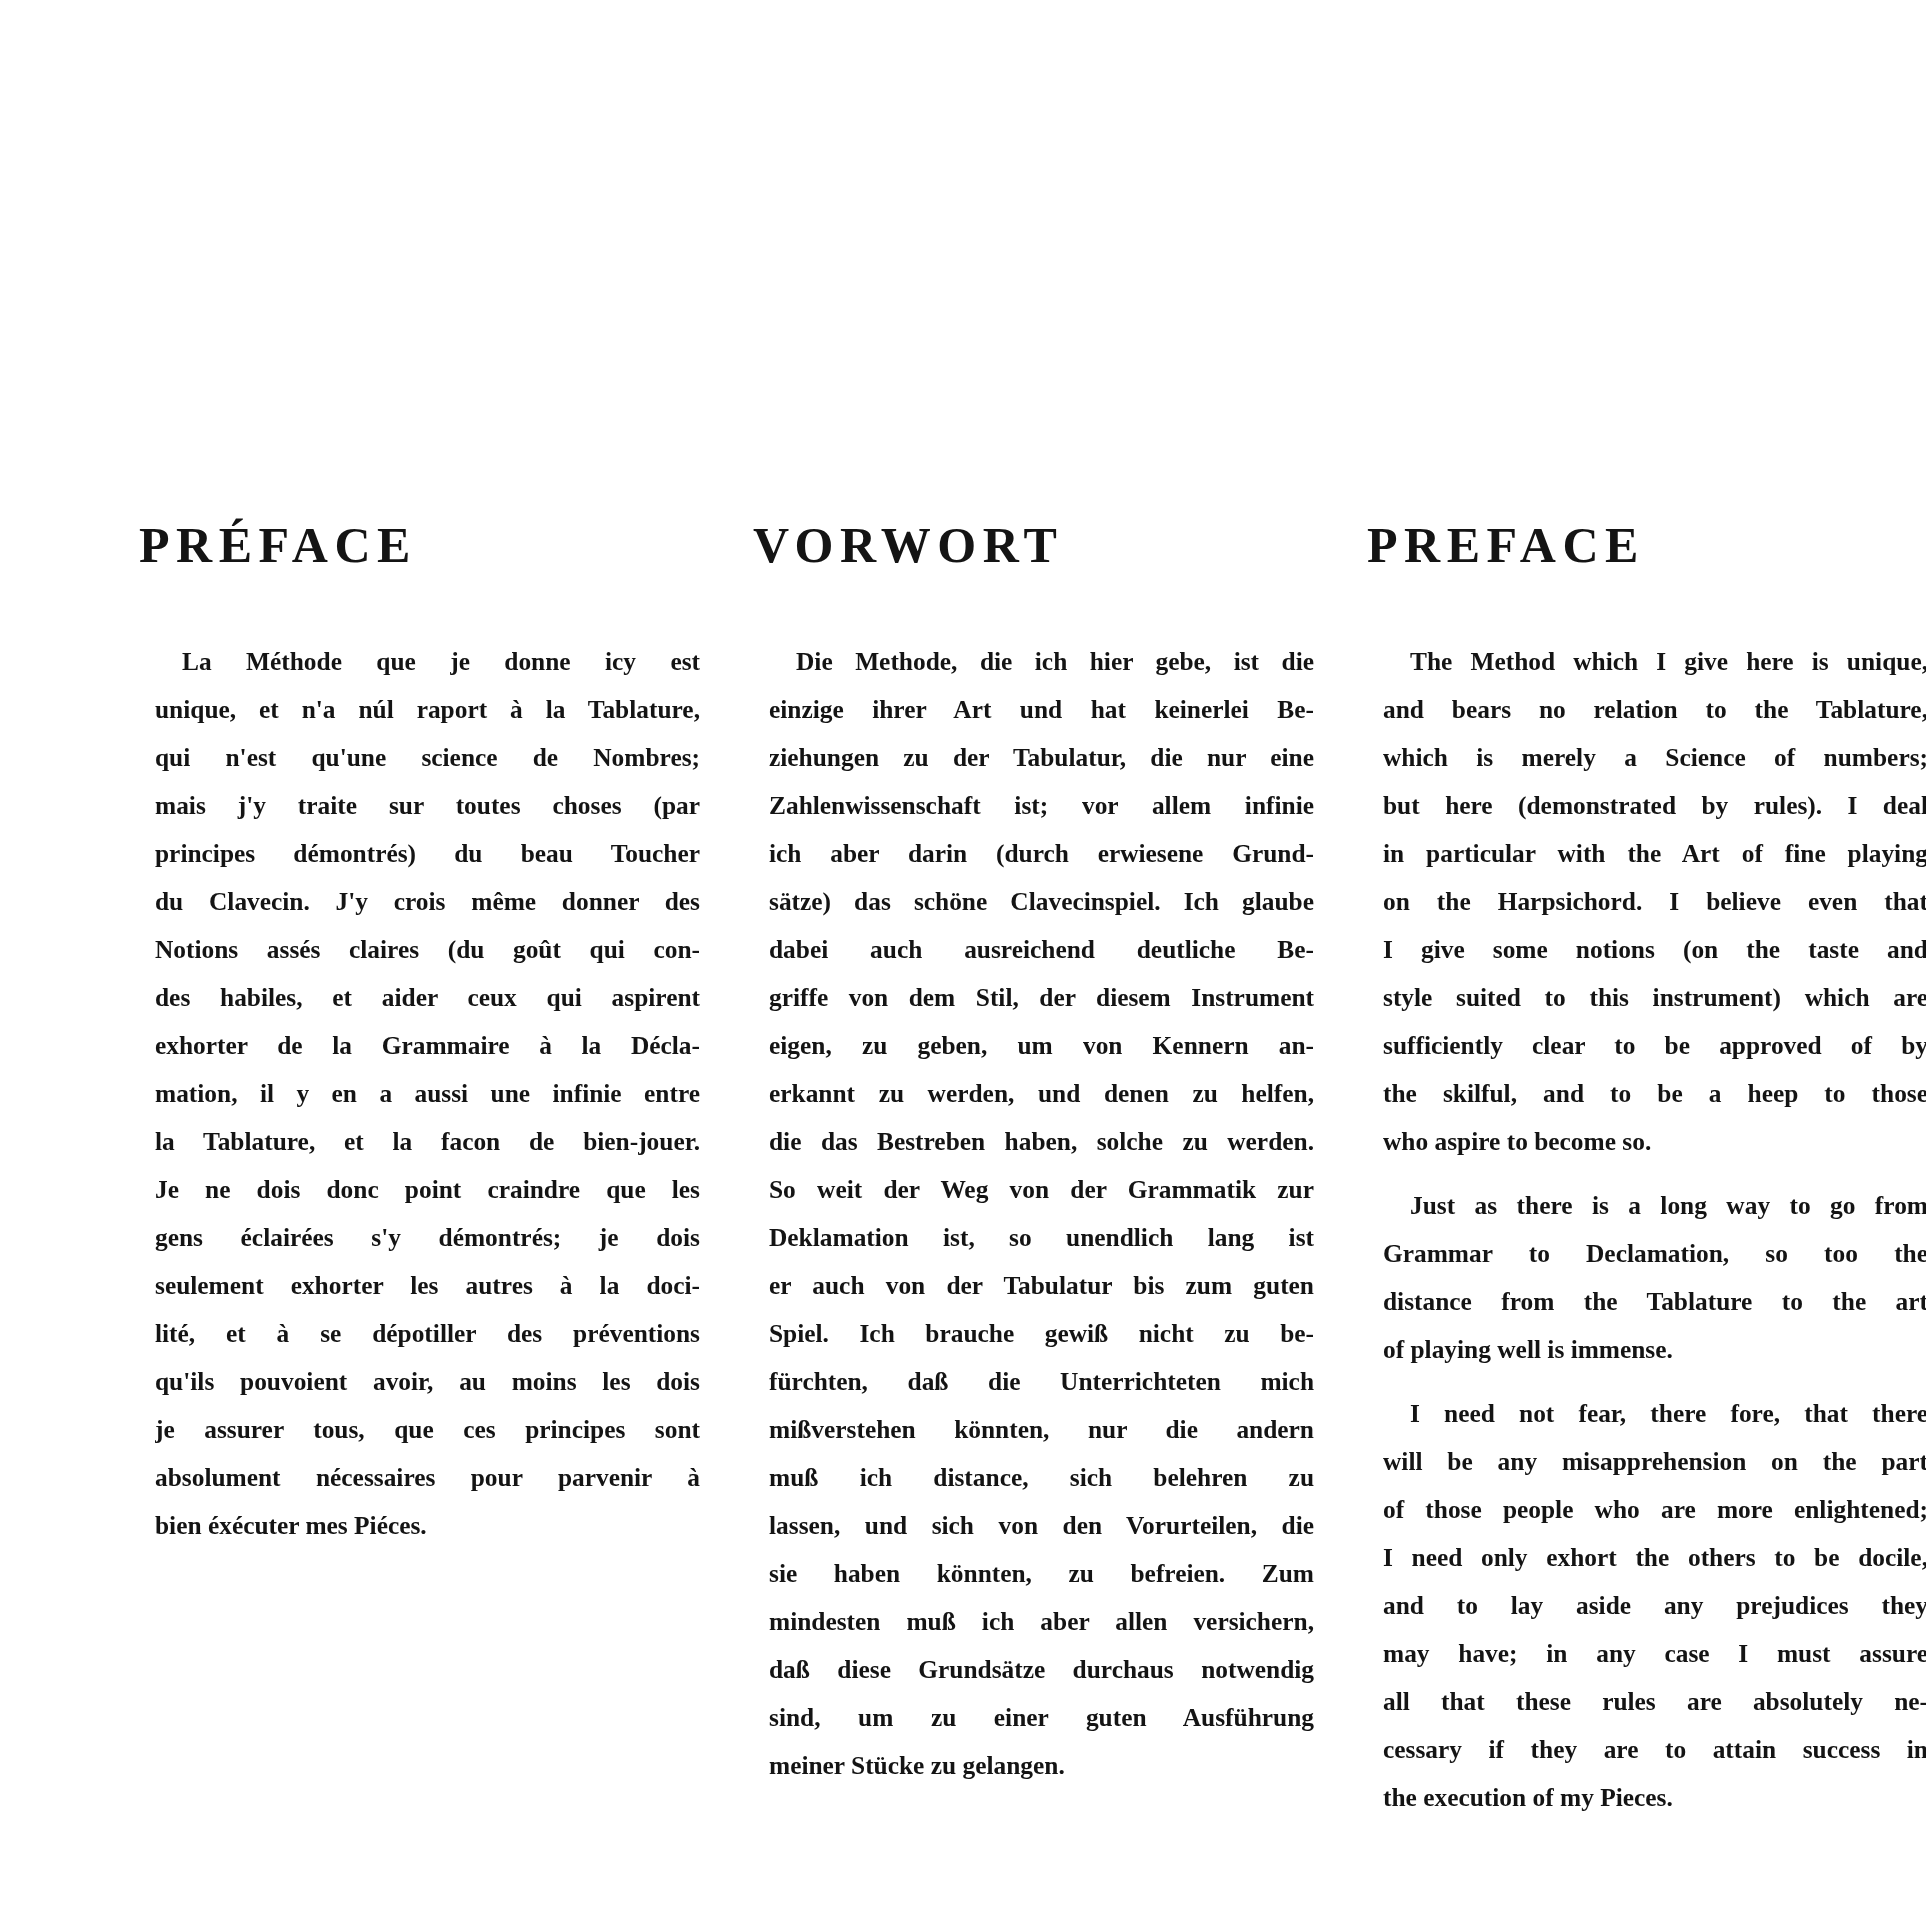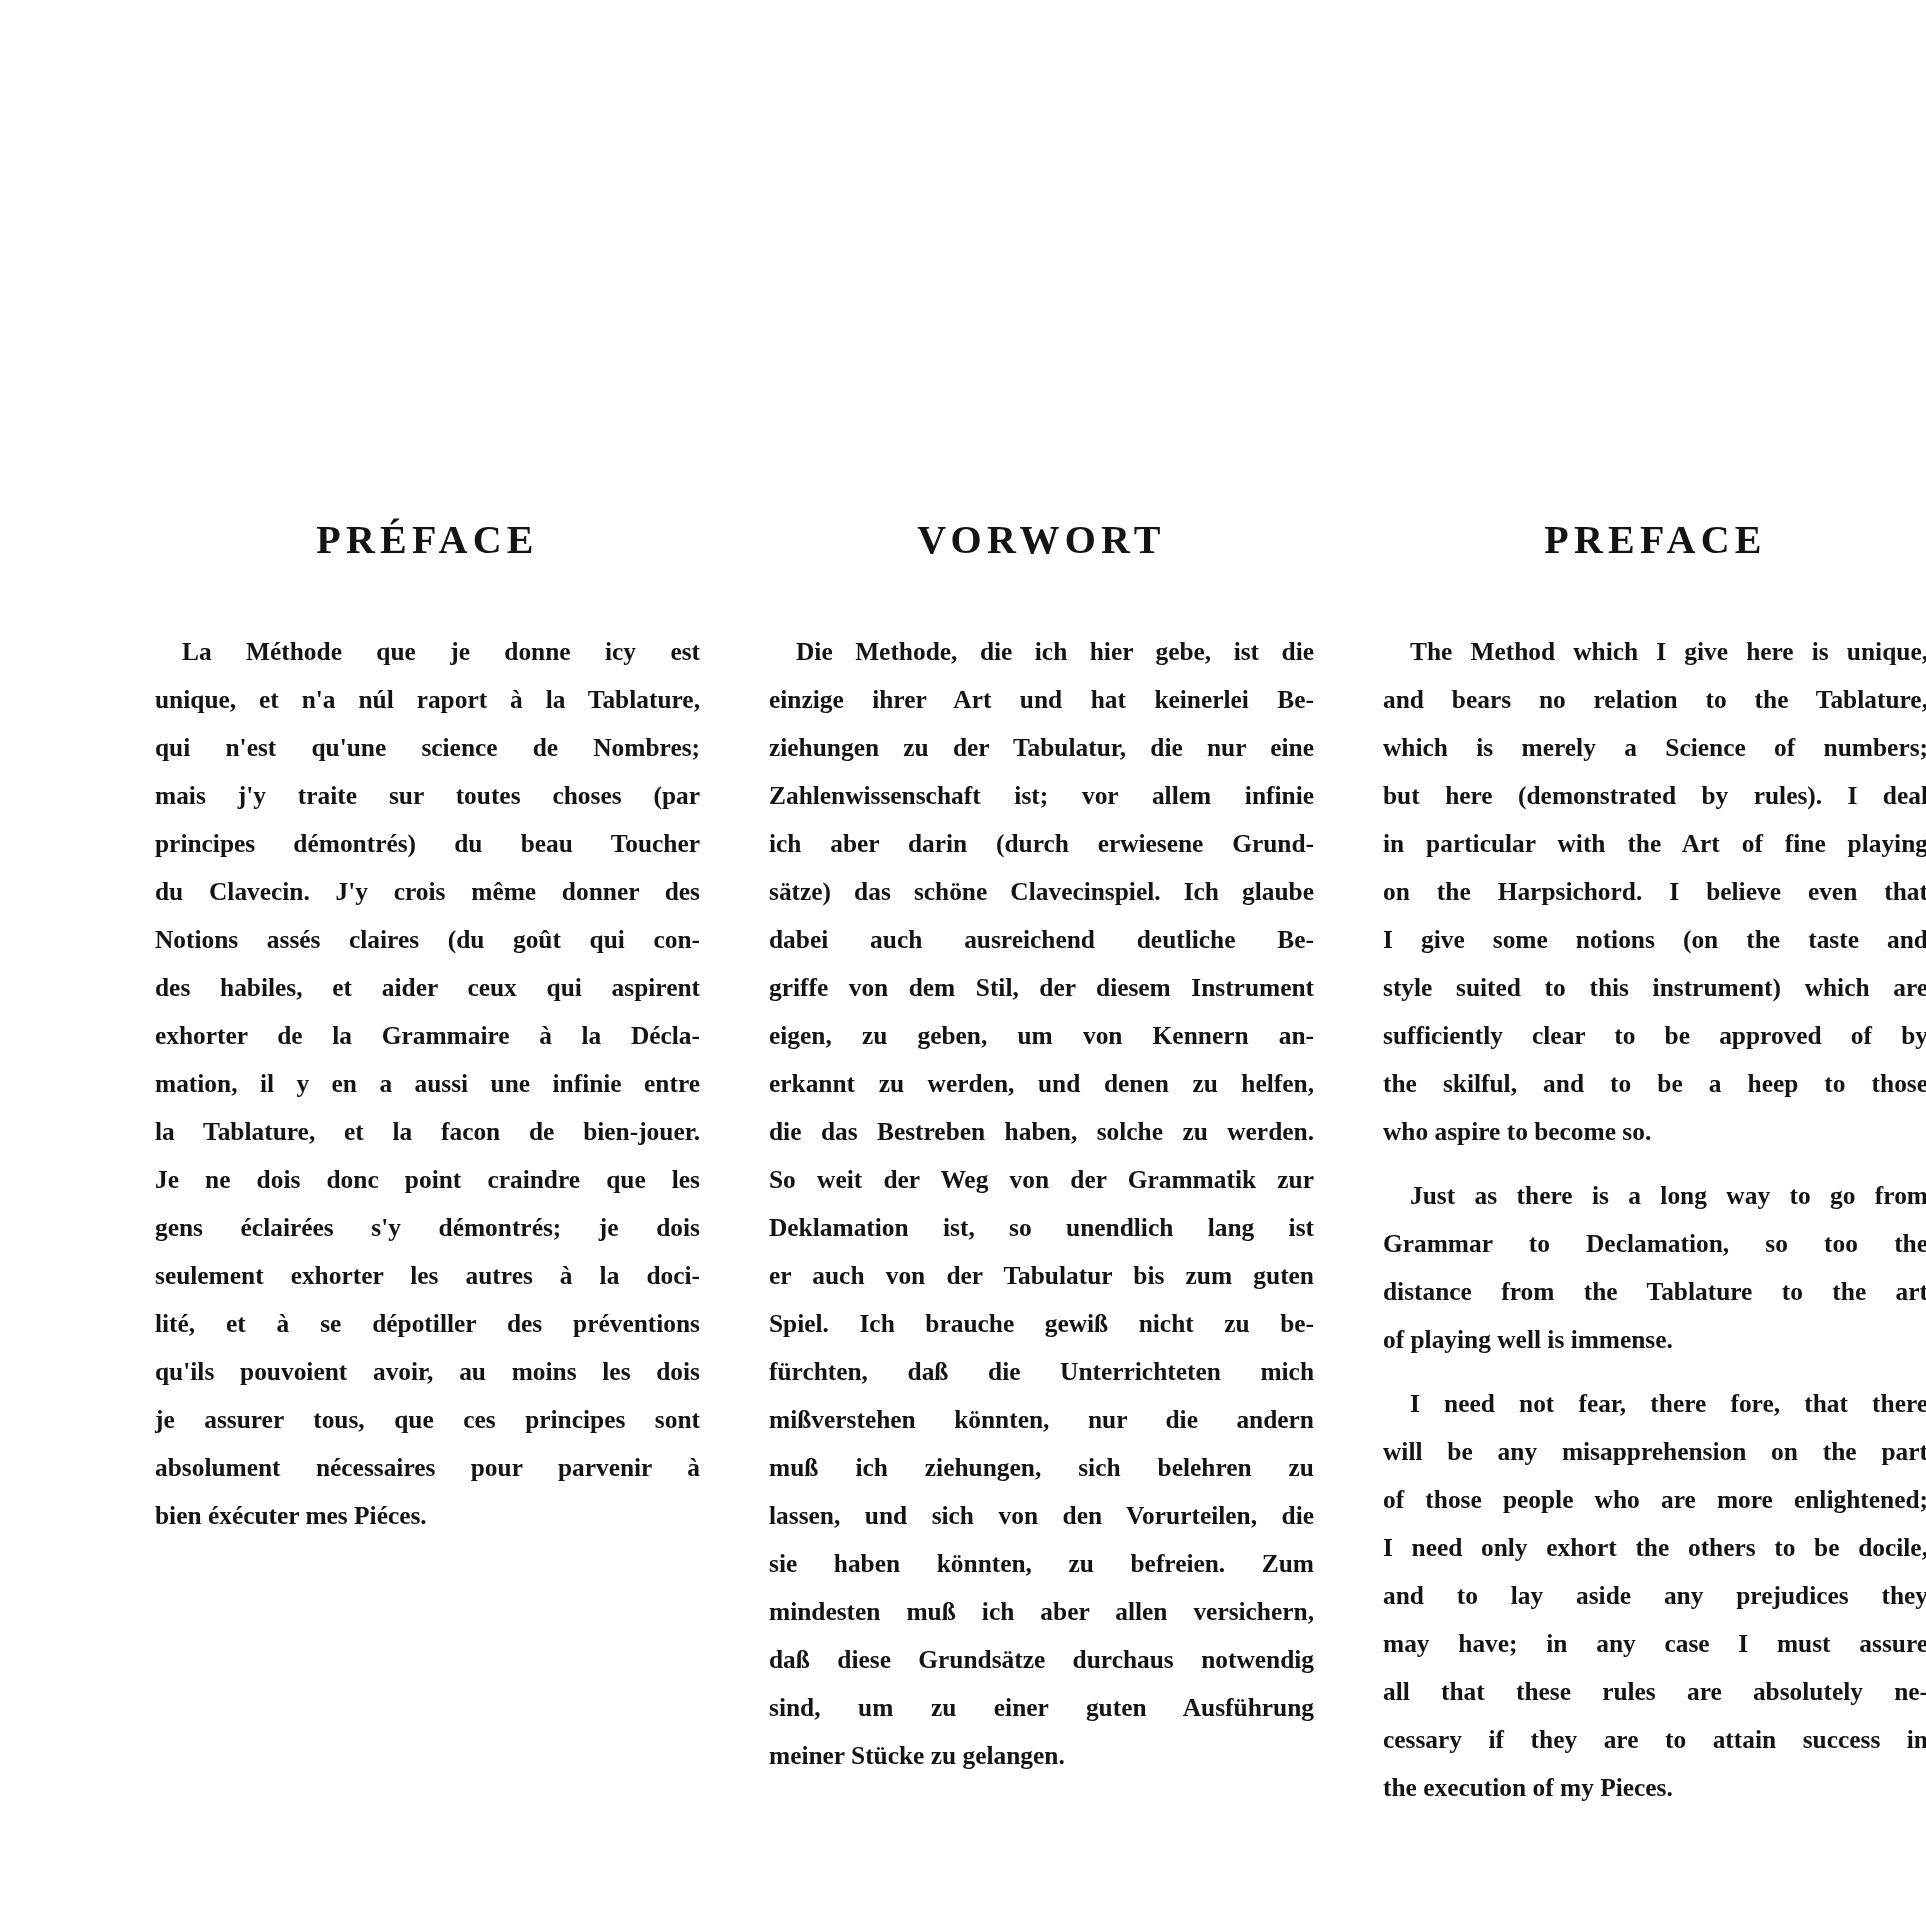--- a/index.html
+++ b/index.html
@@ -22,24 +22,24 @@
     left: 139px;
     width: 1803px;
     display: flex;
     gap: 37px;
   }
   .column {
     width: 577px;
     flex: 0 0 auto;
   }
   .column-title {
-    font-size: 40px;
+    font-size: 50px;
     font-weight: 700;
     letter-spacing: 0.13em;
-    text-align: center;
+    text-align: left;
     line-height: 1;
     margin: 0 0 67px 0;
     white-space: nowrap;
   }
   .para {
     margin: 16px;
   }
   .line {
     font-size: 25.4px;
     line-height: 48px;
@@ -99,21 +99,21 @@
           <div class="line">griffe von dem Stil, der diesem Instrument</div>
           <div class="line">eigen, zu geben, um von Kennern an-</div>
           <div class="line">erkannt zu werden, und denen zu helfen,</div>
           <div class="line">die das Bestreben haben, solche zu werden.</div>
           <div class="line">So weit der Weg von der Grammatik zur</div>
           <div class="line">Deklamation ist, so unendlich lang ist</div>
           <div class="line">er auch von der Tabulatur bis zum guten</div>
           <div class="line">Spiel. Ich brauche gewiß nicht zu be-</div>
           <div class="line">fürchten, daß die Unterrichteten mich</div>
           <div class="line">mißverstehen könnten, nur die andern</div>
-          <div class="line">muß ich ziehungen, sich belehren zu</div>
+          <div class="line">muß ich distance, sich belehren zu</div>
           <div class="line">lassen, und sich von den Vorurteilen, die</div>
           <div class="line">sie haben könnten, zu befreien. Zum</div>
           <div class="line">mindesten muß ich aber allen versichern,</div>
           <div class="line">daß diese Grundsätze durchaus notwendig</div>
           <div class="line">sind, um zu einer guten Ausführung</div>
           <div class="line last">meiner Stücke zu gelangen.</div>
         </div>
       </section>
       <section class="column">
         <h2 class="column-title">PREFACE</h2>

